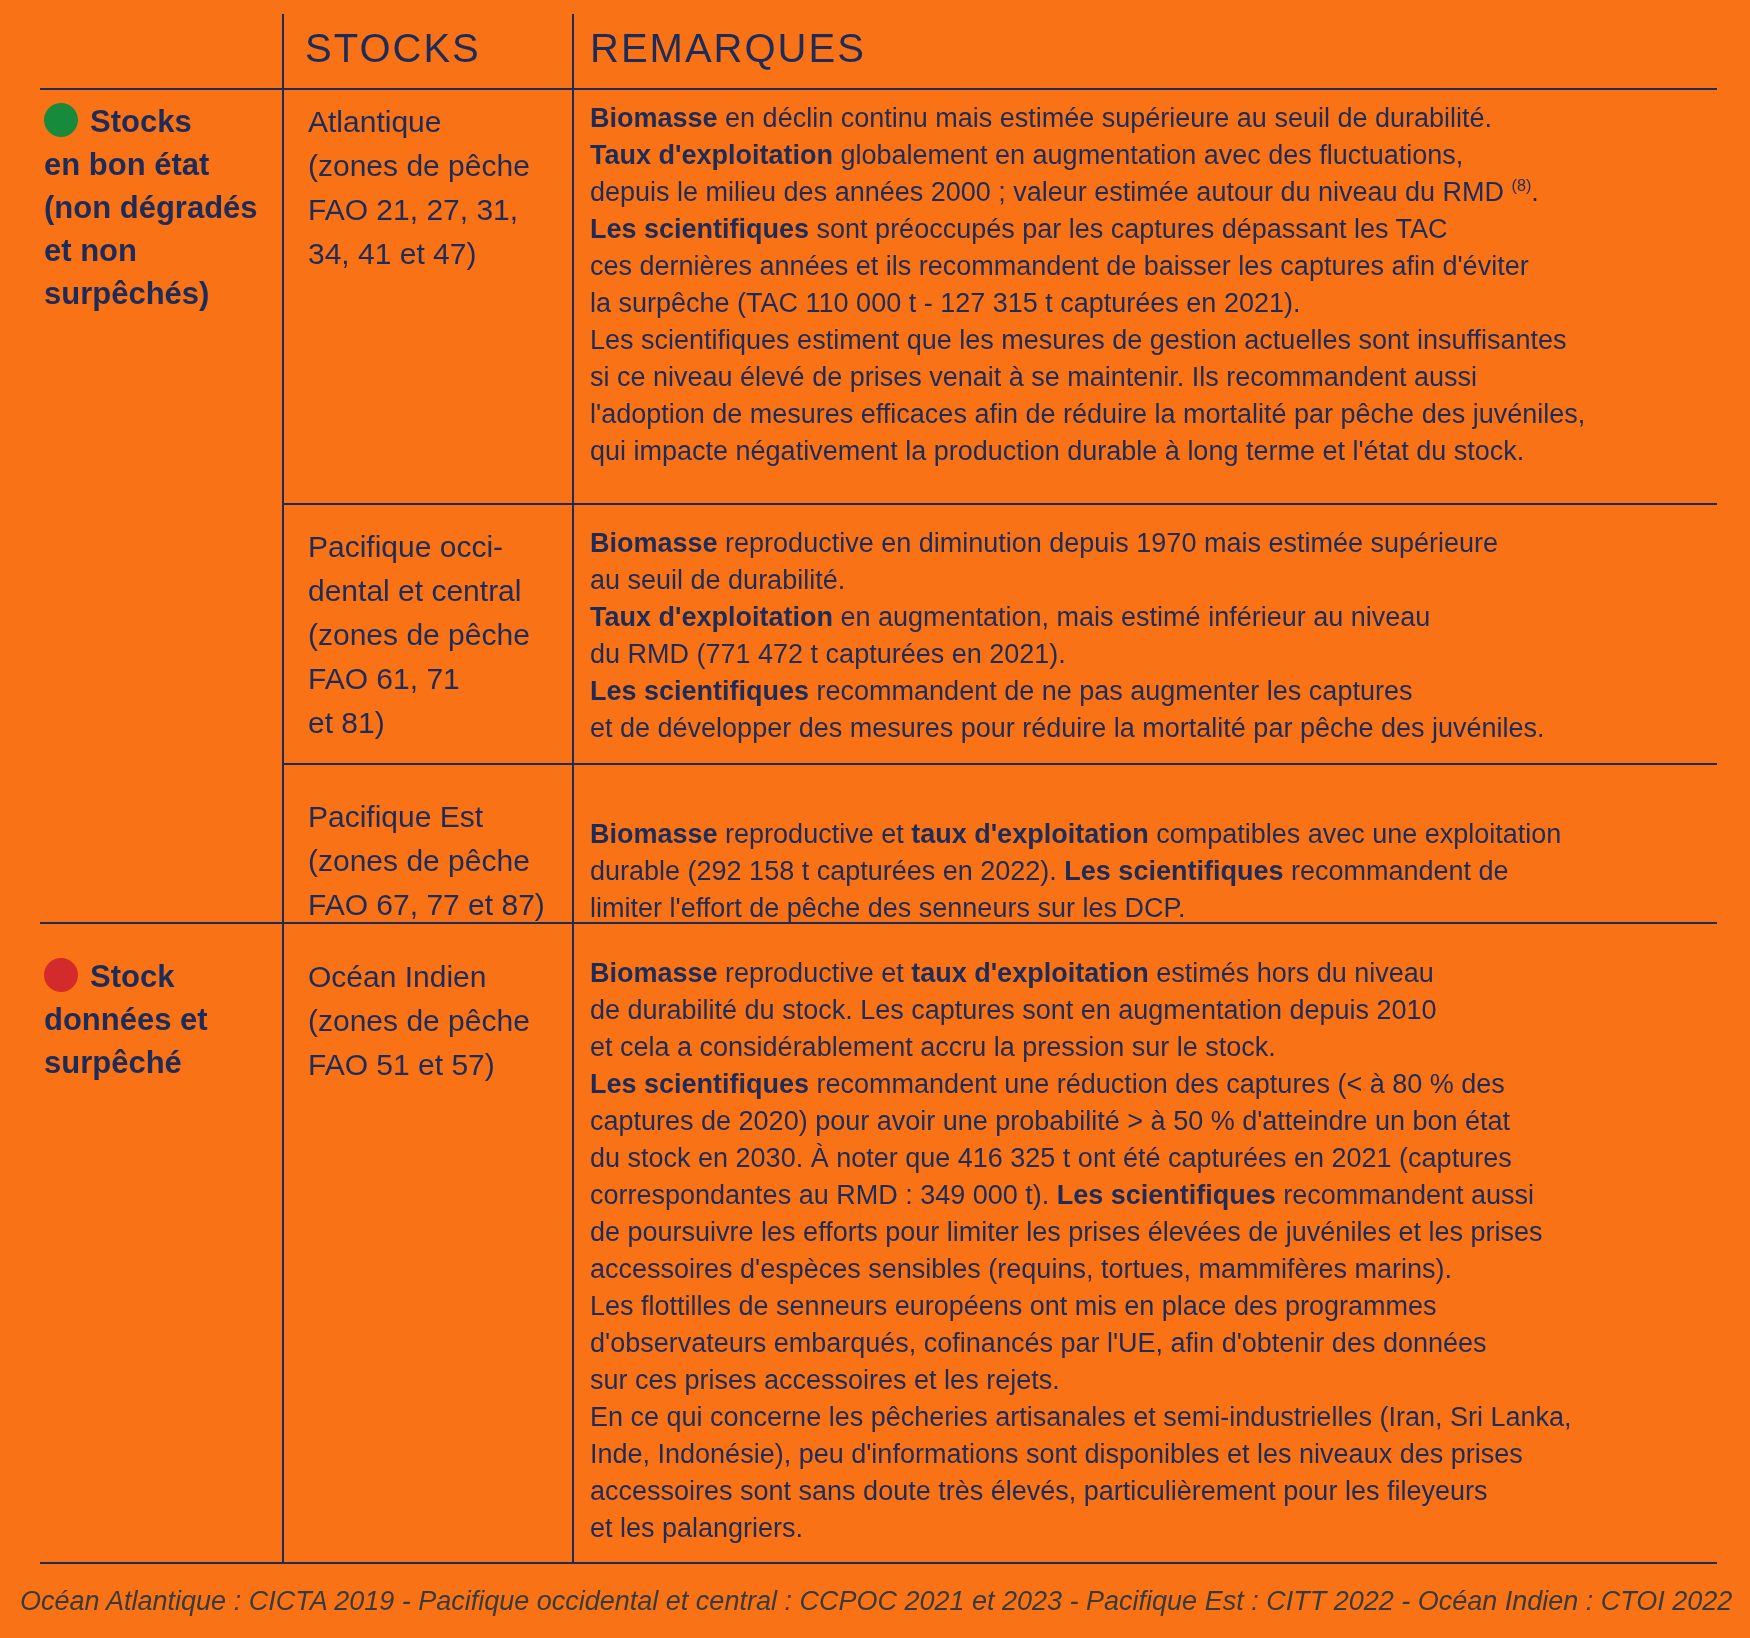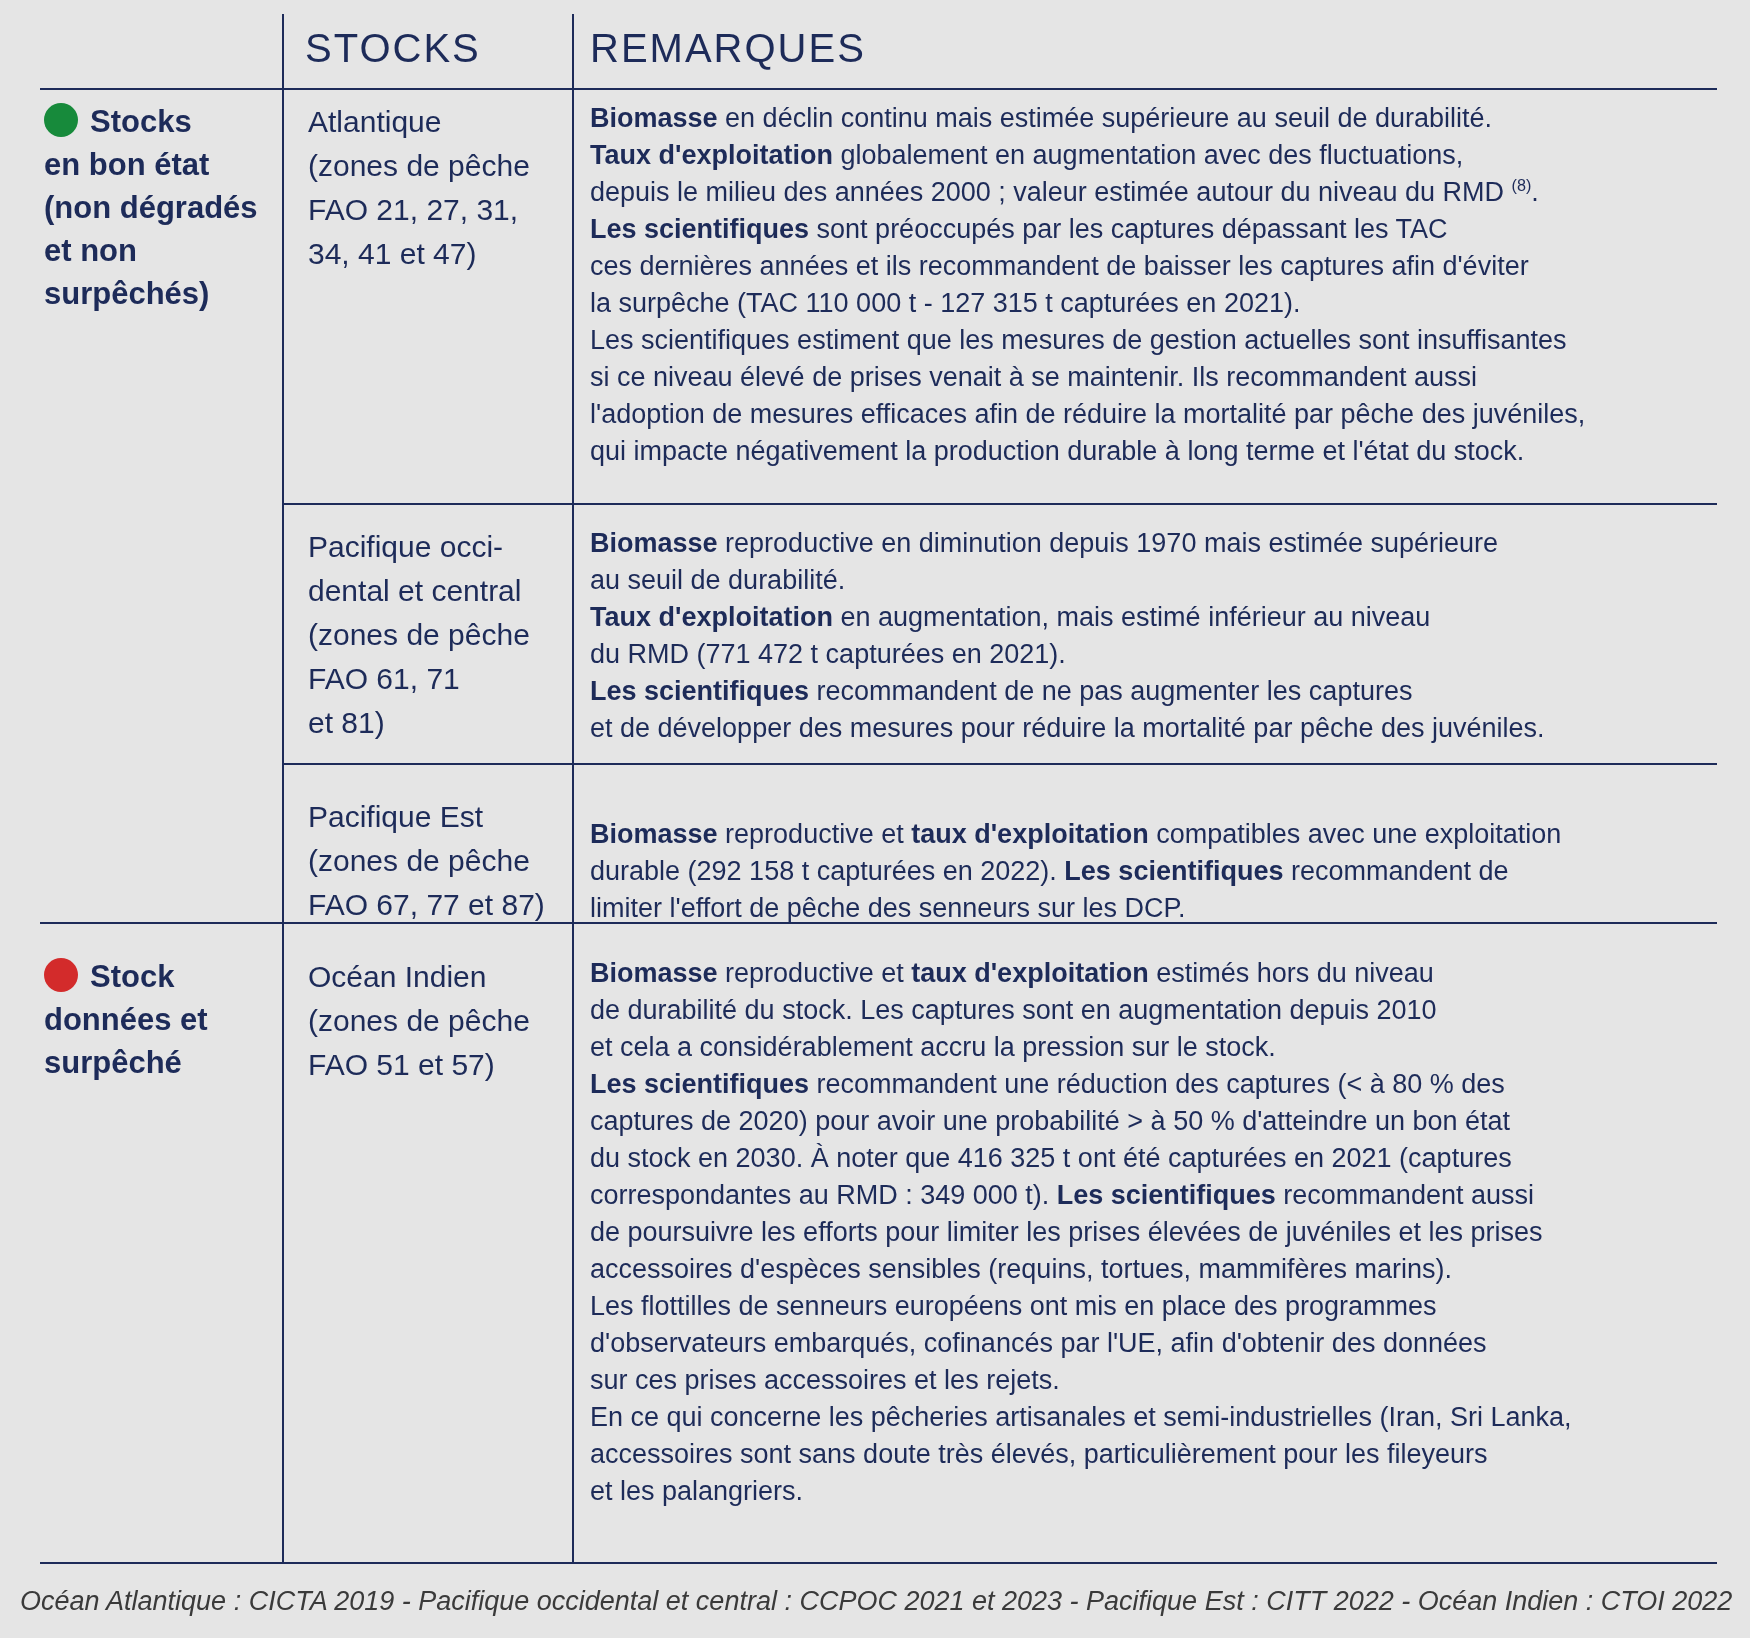--- a/index.html
+++ b/index.html
@@ -1,17 +1,17 @@
 <!DOCTYPE html>
 <html><head>
 <meta charset="utf-8">
 <style>
   html,body{margin:0;padding:0;background:#ffffff;}
   #stage{
-    position:relative;width:1750px;height:1638px;background:#e5e5e5;
+    position:relative;width:1750px;height:1638px;background:#f97316;
     font-family:"Liberation Sans",sans-serif;color:#1D2B59;overflow:hidden;
   }
   .hline{position:absolute;height:2px;background:#1D2B59;}
   .vline{position:absolute;width:2px;background:#1D2B59;}
   .header-label{
     position:absolute;top:26px;font-size:40px;font-weight:400;
     letter-spacing:2px;color:#1D2B59;white-space:nowrap;
   }
   .category{
     position:absolute;left:44px;width:232px;
@@ -121,19 +121,20 @@
         <div class="remark-line"><strong>Les scientifiques</strong> recommandent une réduction des captures (&lt; à 80 % des</div>
         <div class="remark-line">captures de 2020) pour avoir une probabilité &gt; à 50 % d'atteindre un bon état</div>
         <div class="remark-line">du stock en 2030. À noter que 416 325 t ont été capturées en 2021 (captures</div>
         <div class="remark-line">correspondantes au RMD : 349 000 t). <strong>Les scientifiques</strong> recommandent aussi</div>
         <div class="remark-line">de poursuivre les efforts pour limiter les prises élevées de juvéniles et les prises</div>
         <div class="remark-line">accessoires d'espèces sensibles (requins, tortues, mammifères marins).</div>
         <div class="remark-line">Les flottilles de senneurs européens ont mis en place des programmes</div>
         <div class="remark-line">d'observateurs embarqués, cofinancés par l'UE, afin d'obtenir des données</div>
         <div class="remark-line">sur ces prises accessoires et les rejets.</div>
         <div class="remark-line">En ce qui concerne les pêcheries artisanales et semi-industrielles (Iran, Sri Lanka,</div>
+        <div class="remark-line">Inde, Indonésie), peu d'informations sont disponibles et les niveaux des prises</div>
         <div class="remark-line">accessoires sont sans doute très élevés, particulièrement pour les fileyeurs</div>
         <div class="remark-line">et les palangriers.</div>
       </div>
     </div>
 
   <div id="footer">Océan Atlantique : CICTA 2019 - Pacifique occidental et central : CCPOC 2021 et 2023 - Pacifique Est : CITT 2022 - Océan Indien : CTOI 2022</div>
 </div>
 
 </body></html>

